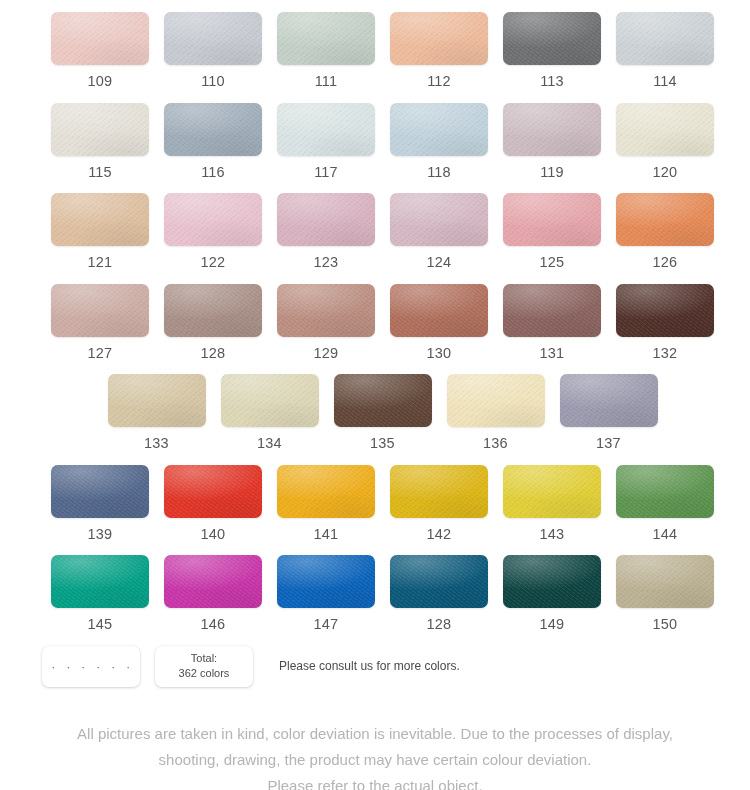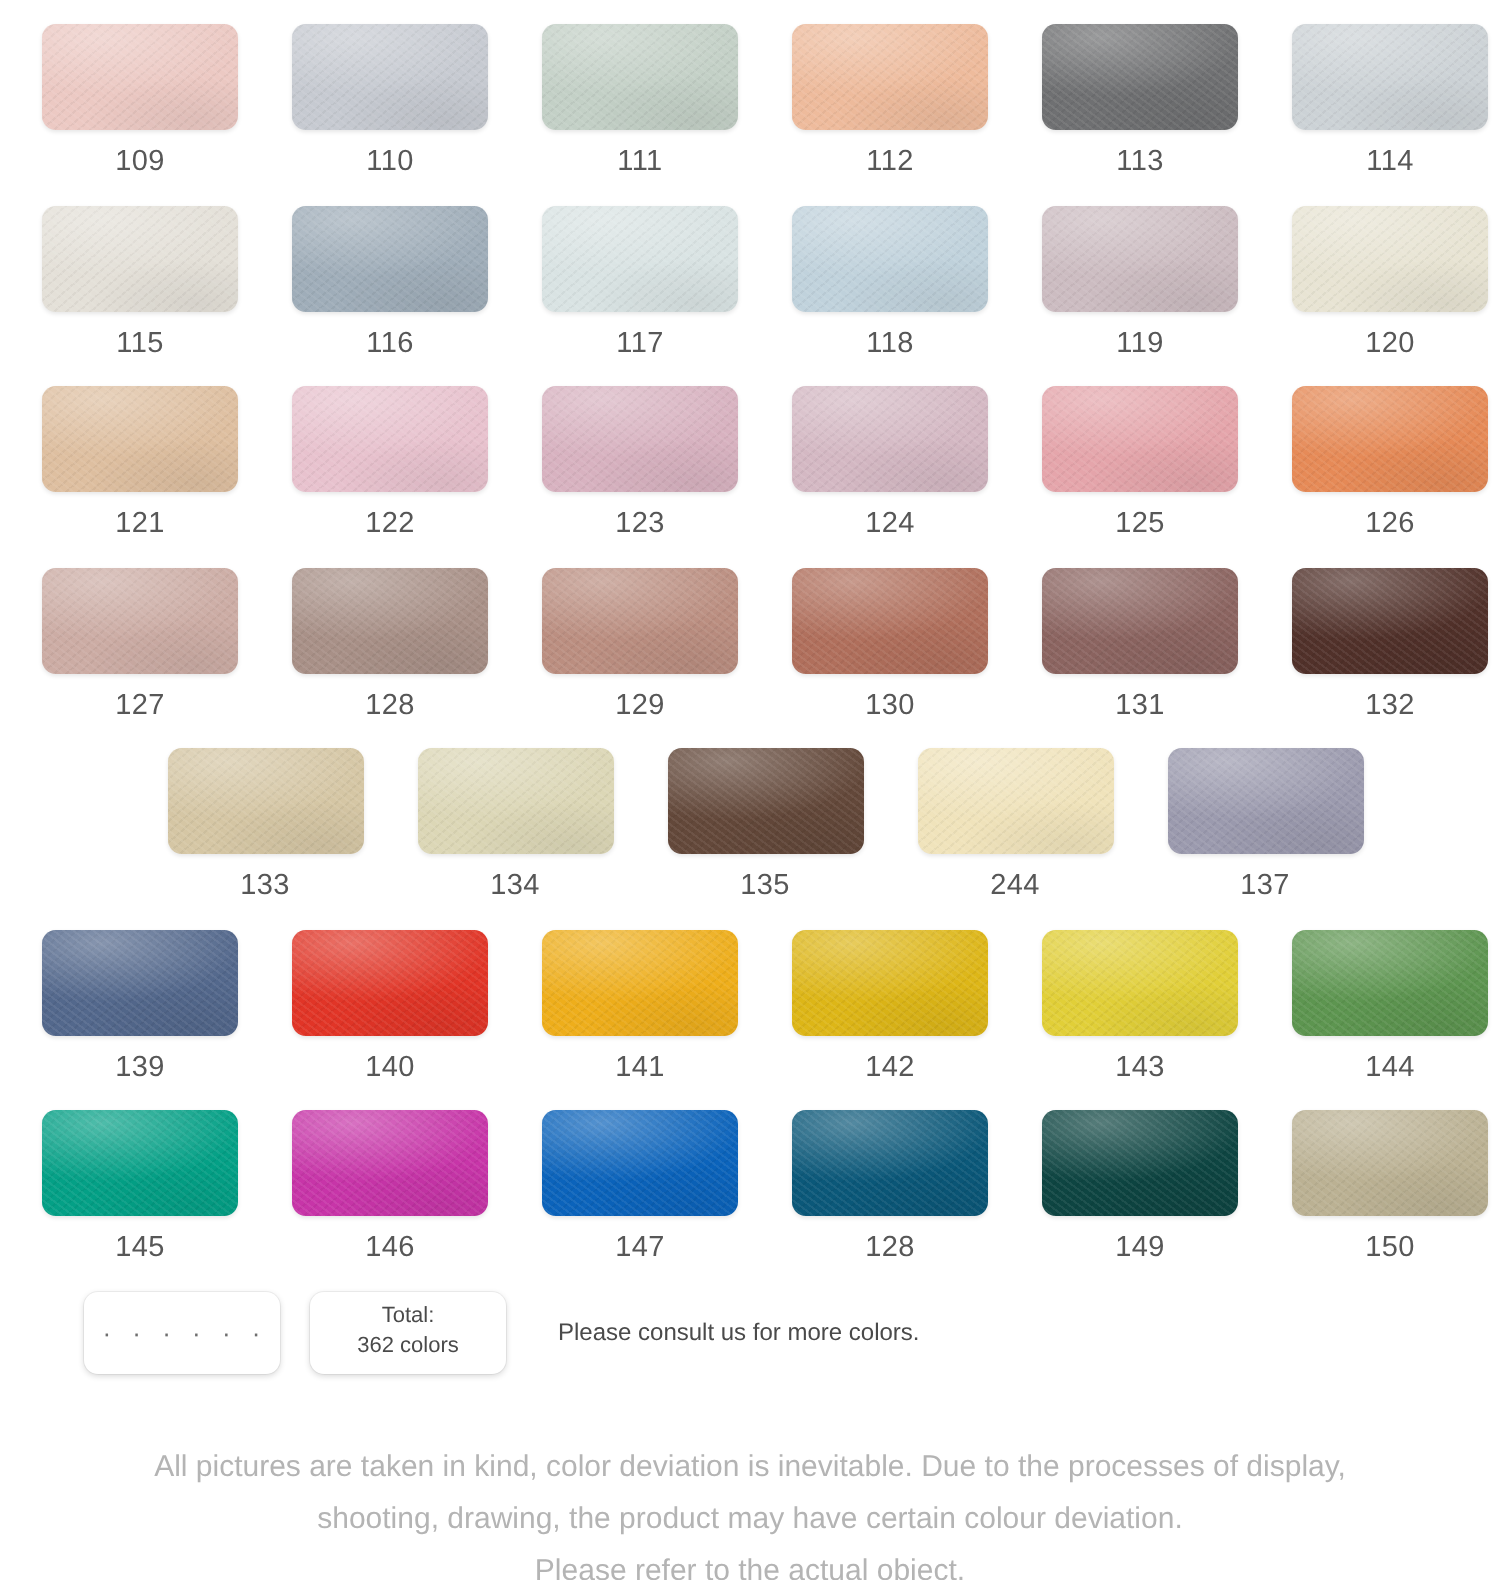--- a/index.html
+++ b/index.html
@@ -25,21 +25,21 @@
   
   .swatch-grid {
     width: 750px;
     padding-top: 12px;
     box-sizing: border-box;
   }
   .swatch-row {
     display: flex;
     justify-content: center;
     align-items: flex-start;
-    gap: 27px;
+    gap: 15px;
     margin-bottom: 14px;
     padding-left: 15px;
   }
   .swatch-cell {
     width: 98px;
     display: flex;
     flex-direction: column;
     align-items: center;
   }
   .swatch-chip {
@@ -252,21 +252,21 @@
       <div class="swatch-cell">
         <div class="swatch-chip" style="background-color: rgb(220, 215, 182);"></div>
         <div class="swatch-label">134</div>
       </div>
       <div class="swatch-cell">
         <div class="swatch-chip" style="background-color: rgb(99, 72, 58);"></div>
         <div class="swatch-label">135</div>
       </div>
       <div class="swatch-cell">
         <div class="swatch-chip" style="background-color: rgb(240, 227, 187);"></div>
-        <div class="swatch-label">244</div>
+        <div class="swatch-label">136</div>
       </div>
       <div class="swatch-cell">
         <div class="swatch-chip" style="background-color: rgb(155, 154, 174);"></div>
         <div class="swatch-label">137</div>
       </div>
     </div>
 
     <div class="swatch-row">
       <div class="swatch-cell">
         <div class="swatch-chip" style="background-color: rgb(83, 104, 140);"></div>

